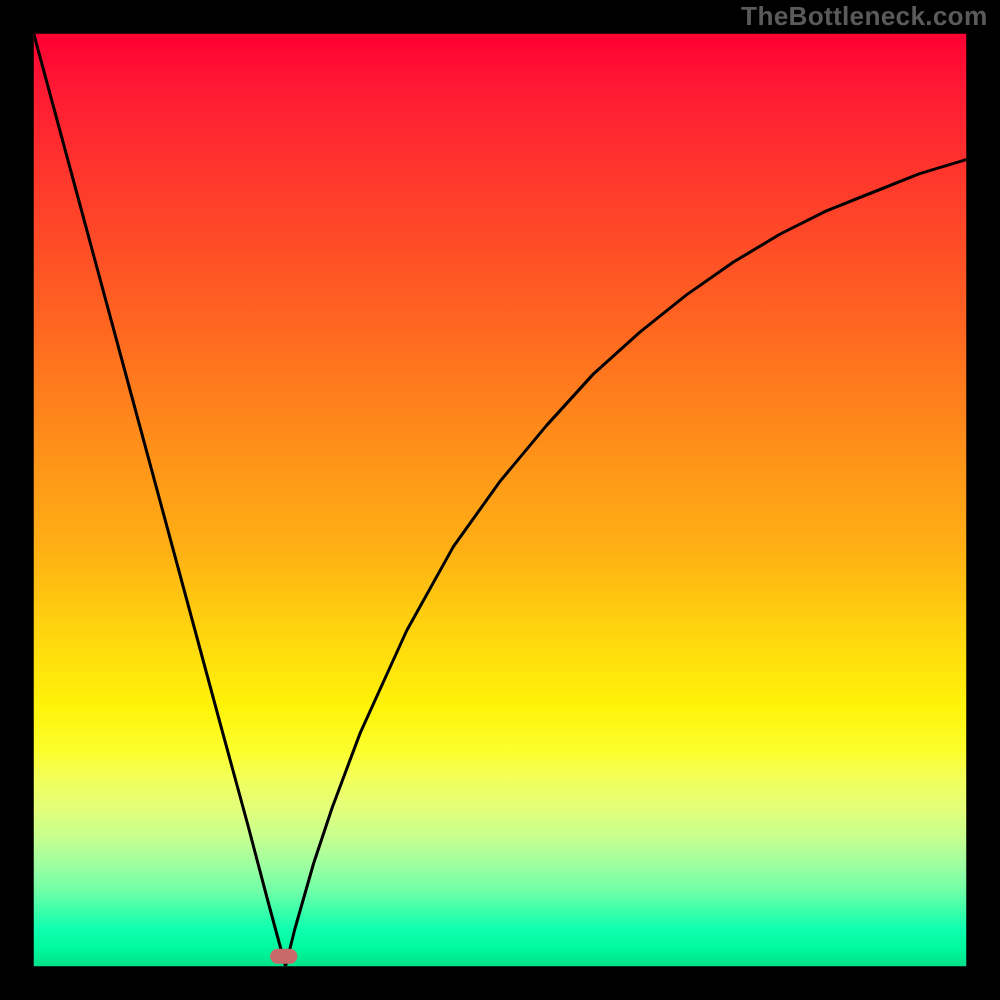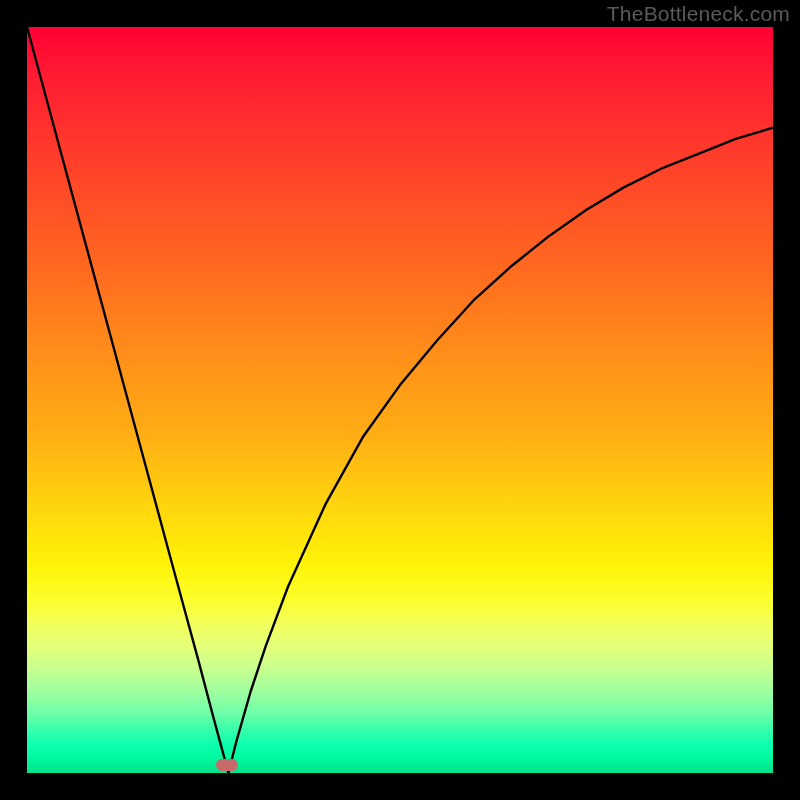--- a/index.html
+++ b/index.html
@@ -44,21 +44,21 @@
       #00f99f 98%,
       #00e28a 100%
     );
   }
   .watermark {
     position: absolute;
     top: 2px;
     right: 10px;
     color: #5a5a5a;
     font-size: 21px;
-    font-weight: 400;
+    font-weight: 700;
     letter-spacing: 0.2px;
   }
   .marker {
     position: absolute;
     width: 22px;
     height: 12px;
     background: #c96a6a;
     border-radius: 6px;
   }
   svg.curve {

